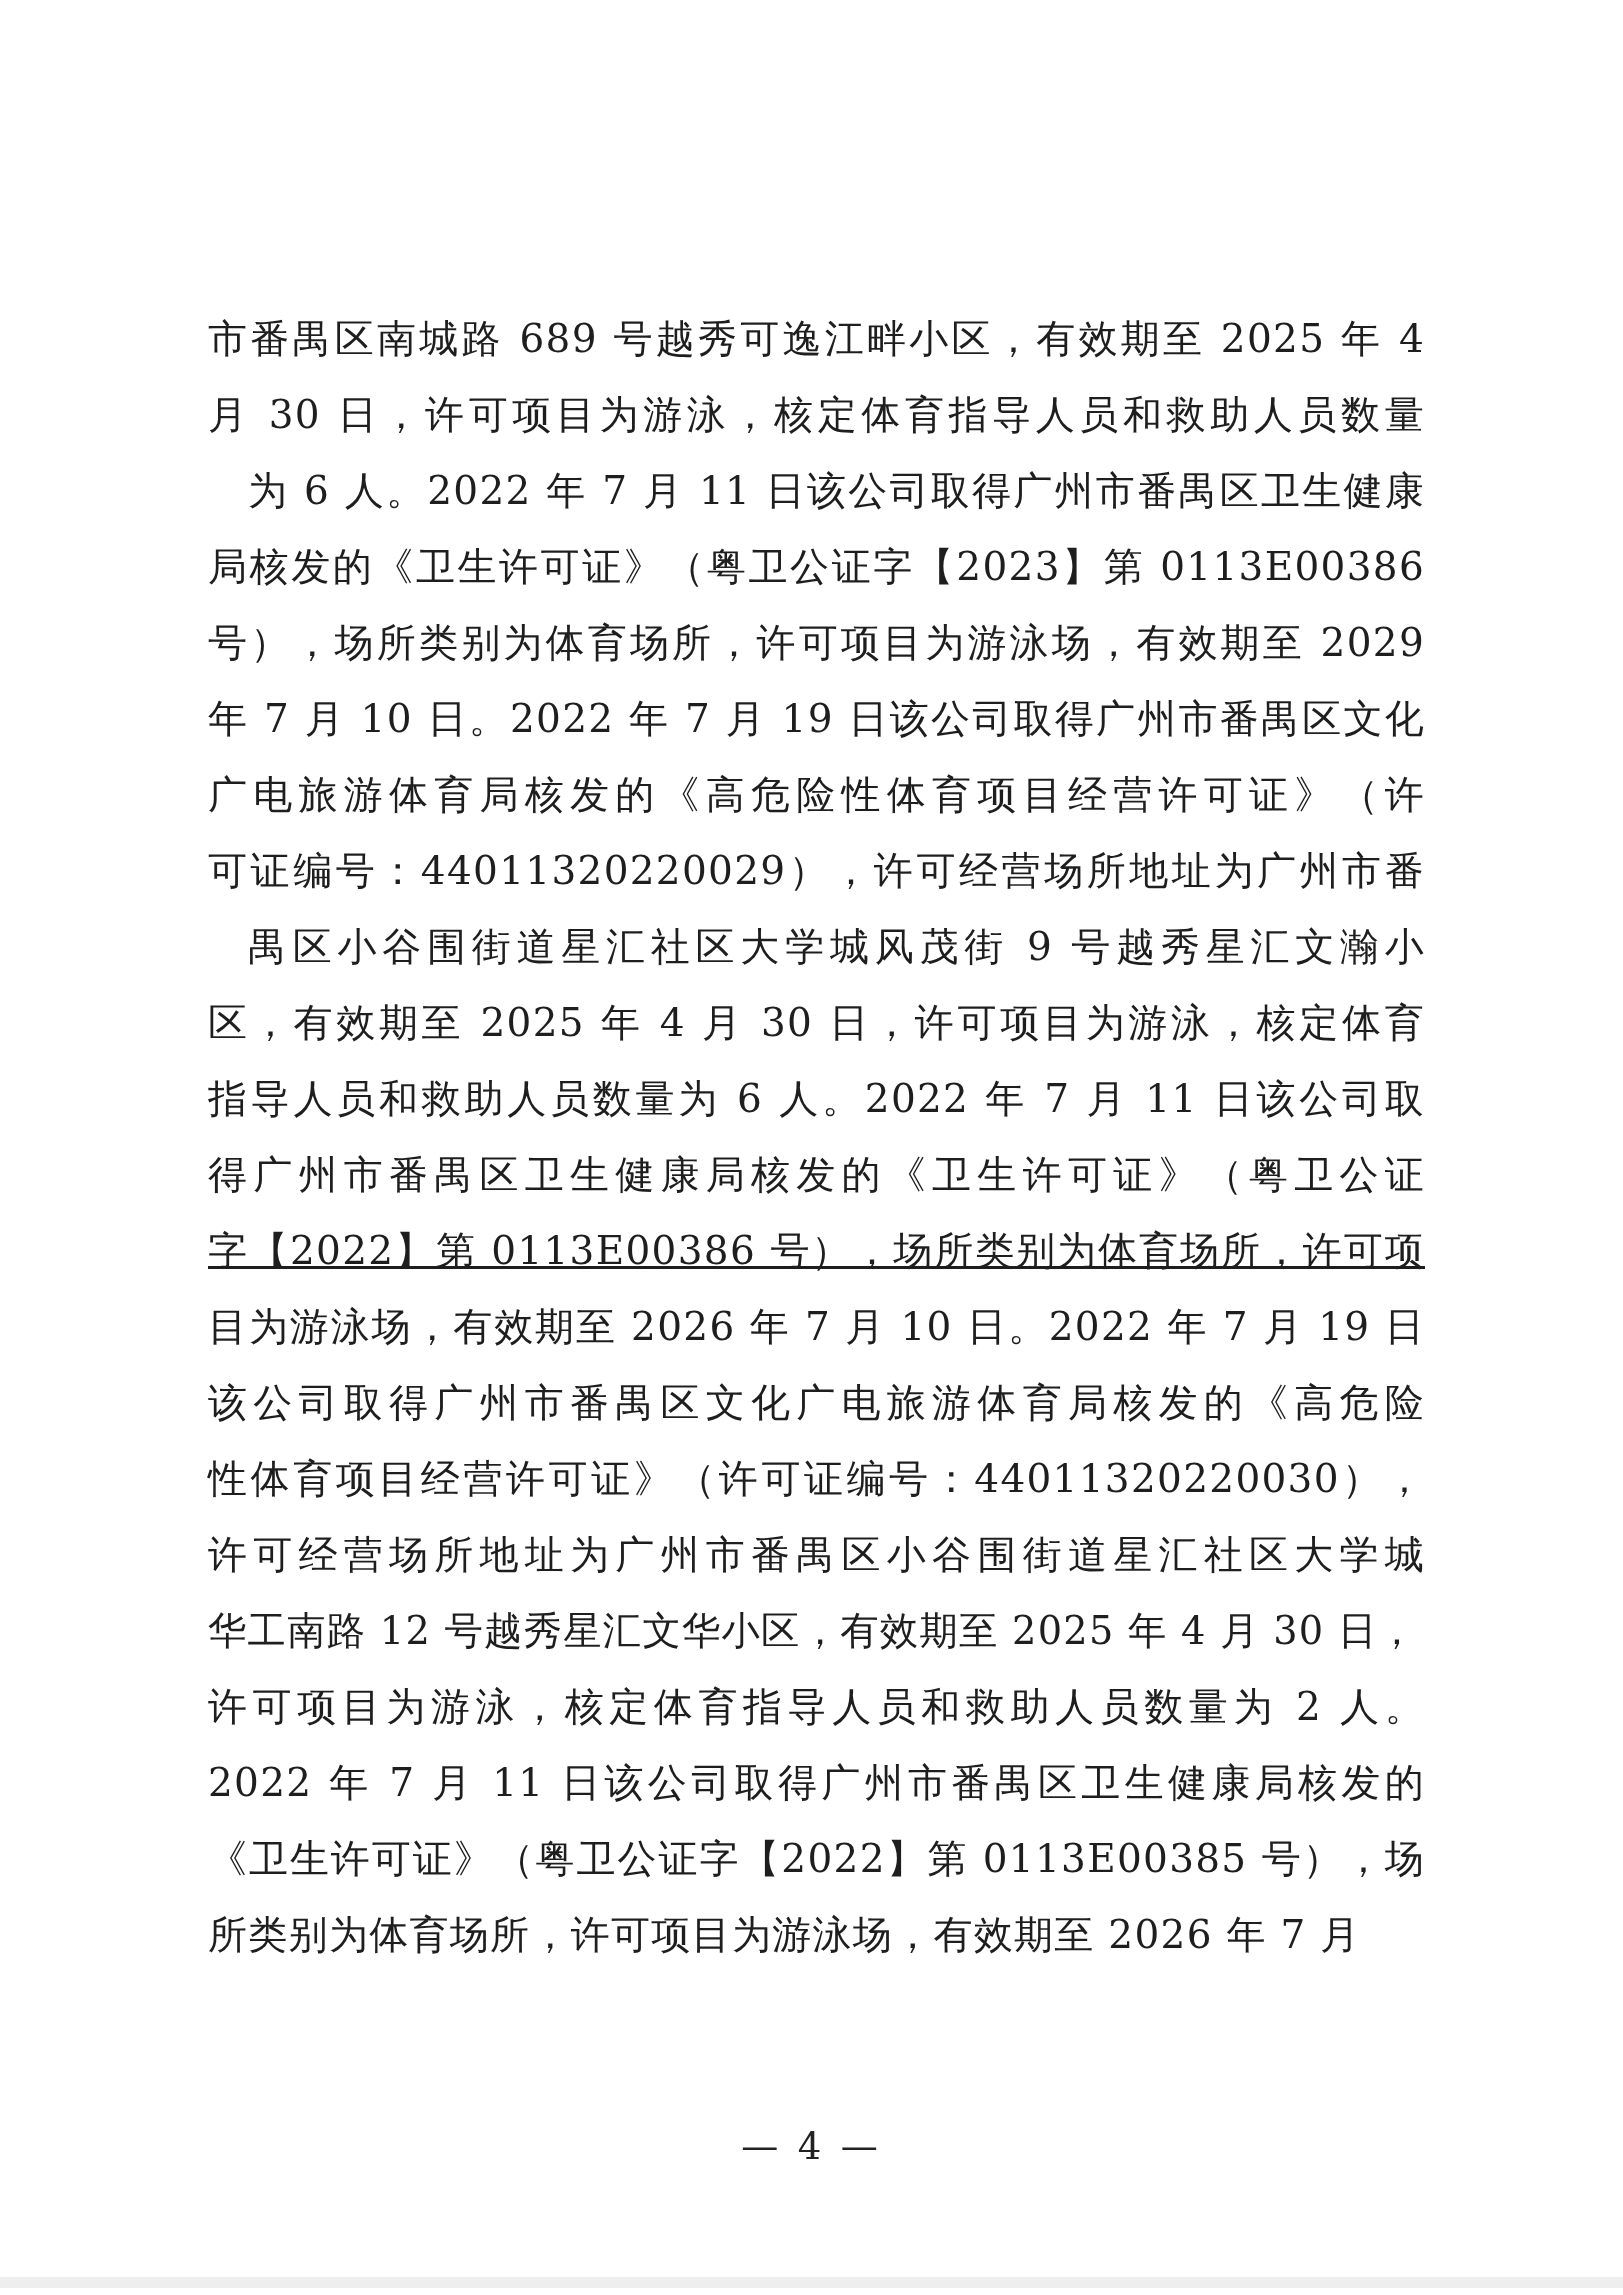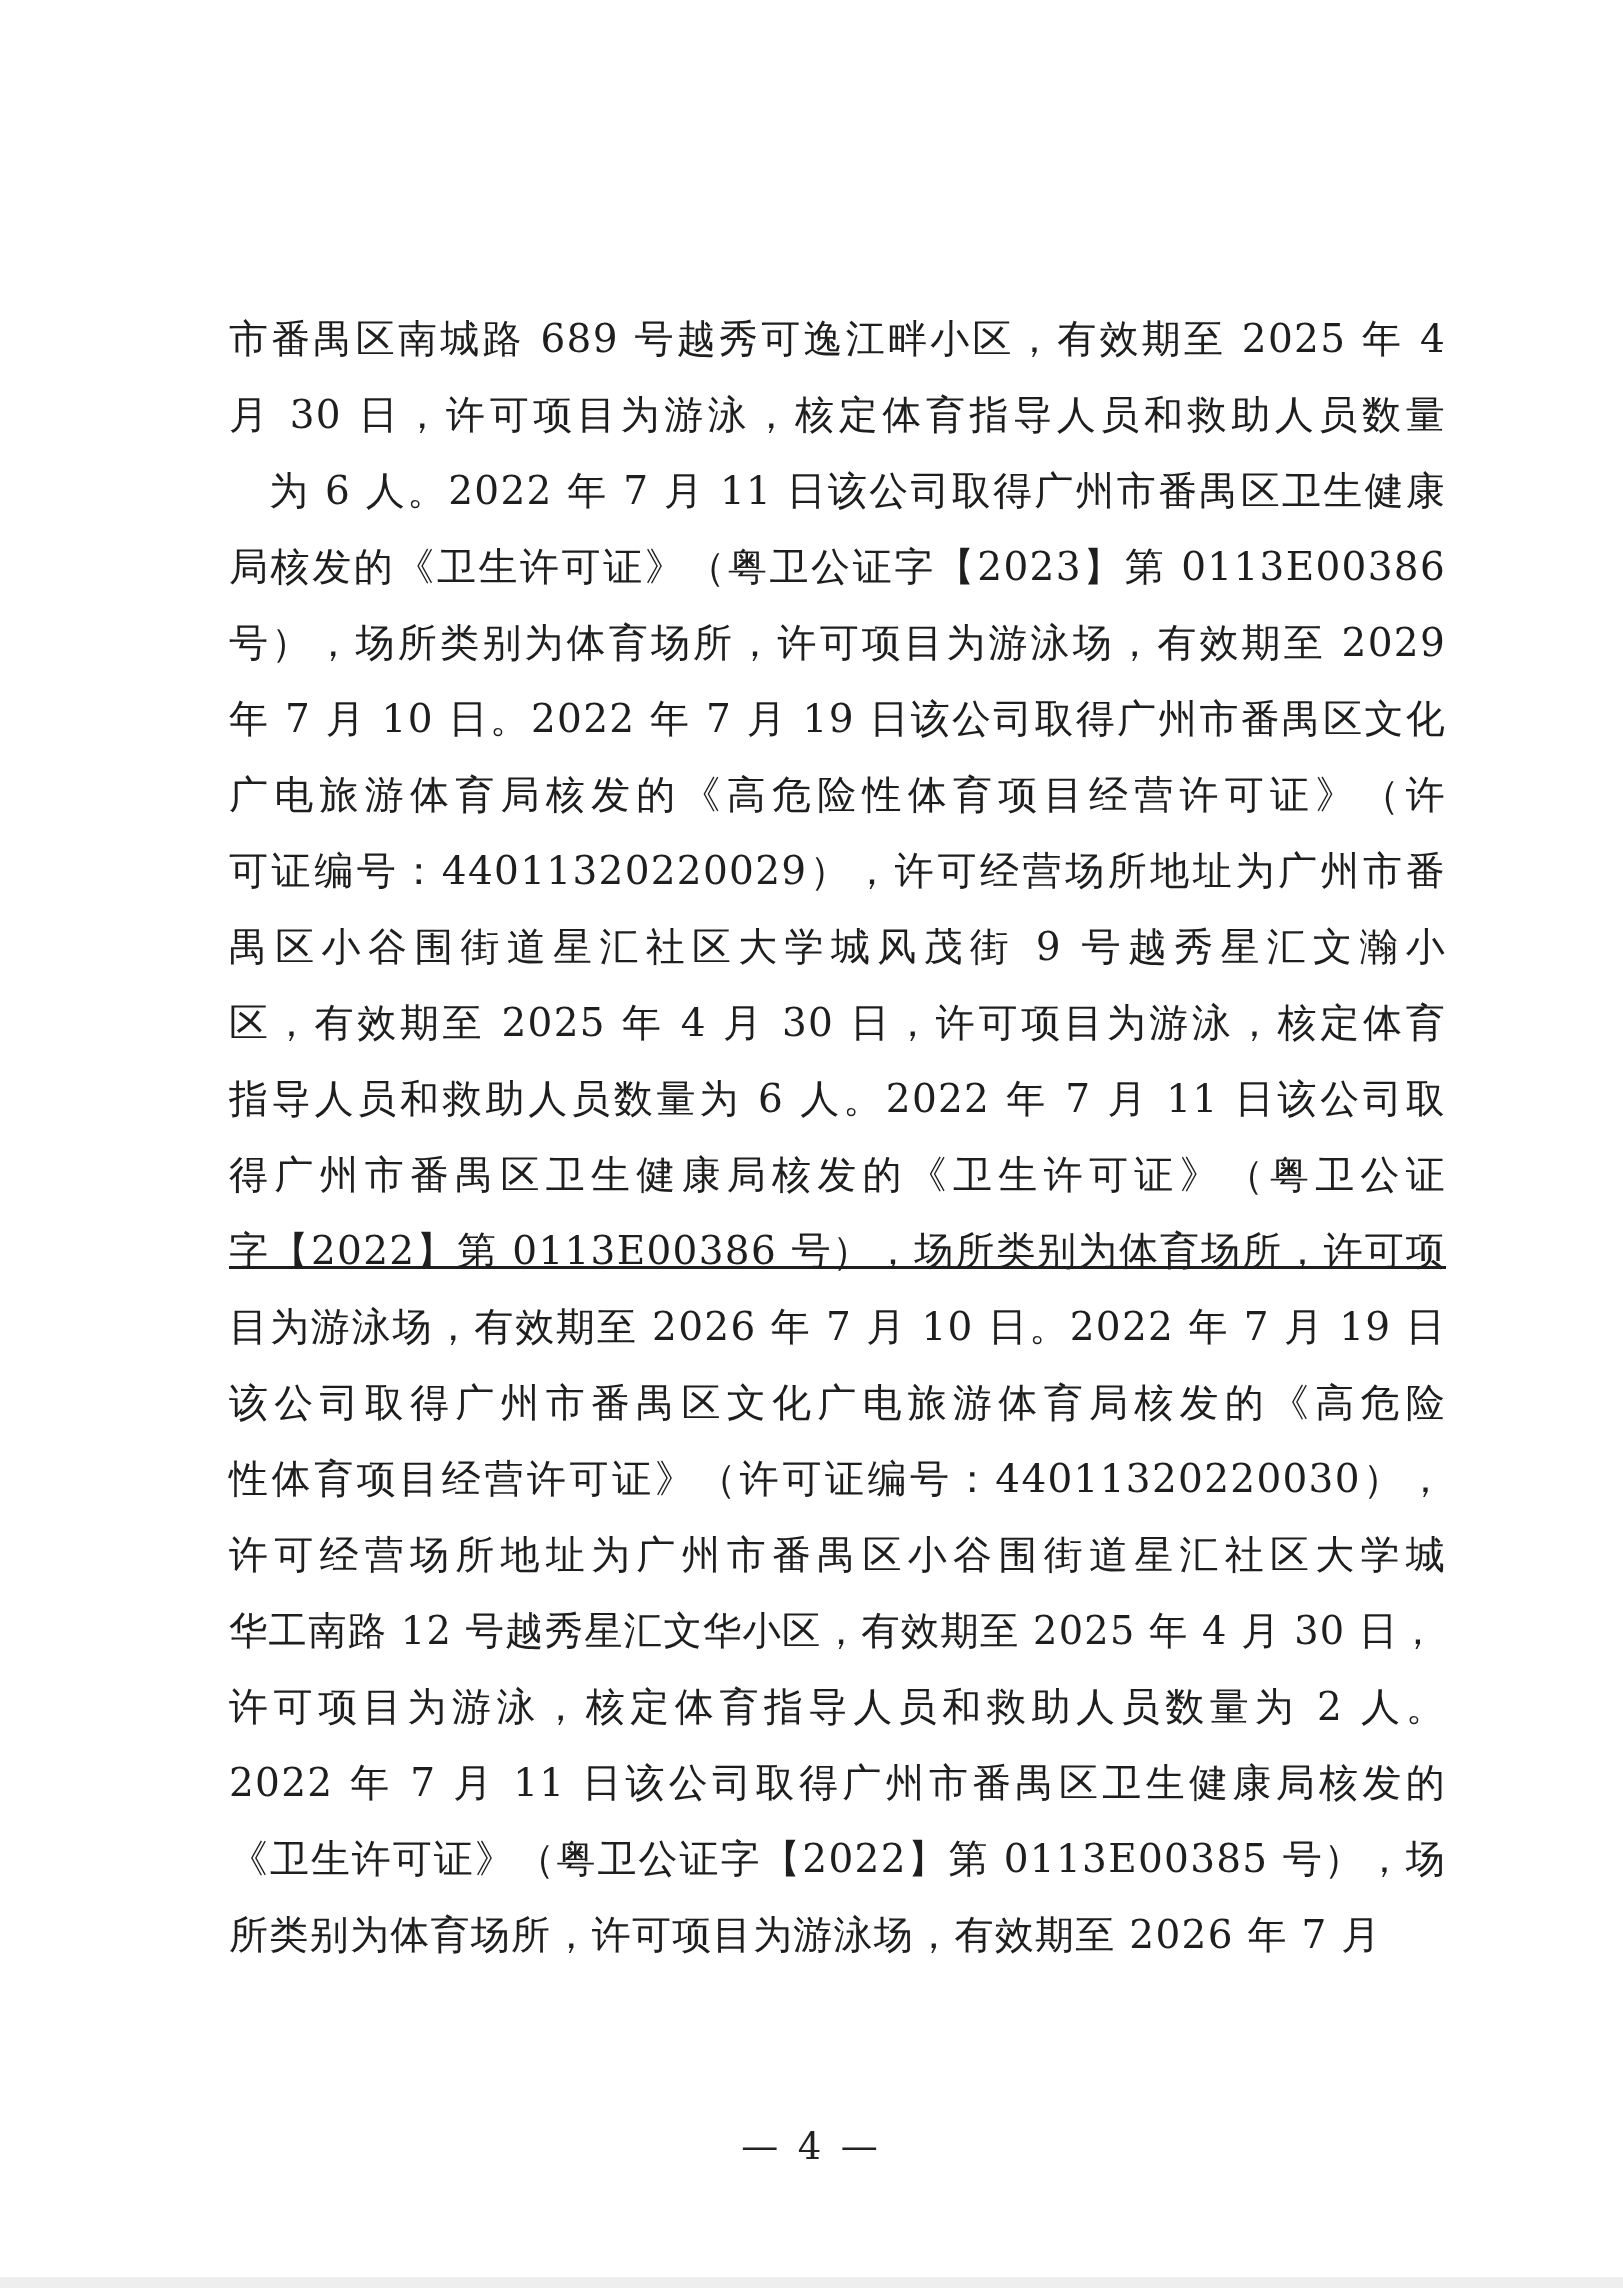--- a/index.html
+++ b/index.html
@@ -18,21 +18,21 @@
   .page {
     position: absolute;
     left: 0;
     top: 0;
     width: 1623px;
     height: 2295px;
     background: #ffffff;
   }
   .body-text {
     position: absolute;
-    left: 229px;
+    left: 208px;
     top: 301px;
     width: 1217px;
   }
   .line {
     display: block;
     height: 96px;
     line-height: 96px;
     font-size: 39px;
     white-space: nowrap;
     text-align: justify;
@@ -69,21 +69,21 @@
 <div class="page">
   <div class="body-text">
     <span class="line" style="height: 76px; line-height: 76px; display: block; width: auto;">市番禺区南城路 689 号越秀可逸江畔小区，有效期至 2025 年 4</span>
     <span class="line" style="height: 76px; line-height: 76px; display: block; width: auto;">月 30 日，许可项目为游泳，核定体育指导人员和救助人员数量</span>
     <span class="line" style="height: 76px; line-height: 76px; display: block; width: auto; margin-left: 40px;">为 6 人。2022 年 7 月 11 日该公司取得广州市番禺区卫生健康</span>
     <span class="line" style="height: 76px; line-height: 76px; display: block; width: auto;">局核发的《卫生许可证》（粤卫公证字【2023】第 0113E00386</span>
     <span class="line" style="height: 76px; line-height: 76px; display: block; width: auto;">号），场所类别为体育场所，许可项目为游泳场，有效期至 2029</span>
     <span class="line" style="height: 76px; line-height: 76px; display: block; width: auto;">年 7 月 10 日。2022 年 7 月 19 日该公司取得广州市番禺区文化</span>
     <span class="line" style="height: 76px; line-height: 76px; display: block; width: auto;">广电旅游体育局核发的《高危险性体育项目经营许可证》（许</span>
     <span class="line" style="height: 76px; line-height: 76px; display: block; width: auto;">可证编号：44011320220029），许可经营场所地址为广州市番</span>
-    <span class="line" style="height: 76px; line-height: 76px; display: block; width: auto;">禺区小谷围街道星汇社区大学城风茂街 9 号越秀星汇文瀚小</span>
+    <span class="line" style="height: 76px; line-height: 76px; display: block; width: auto; margin-left: 40px;">禺区小谷围街道星汇社区大学城风茂街 9 号越秀星汇文瀚小</span>
     <span class="line" style="height: 76px; line-height: 76px; display: block; width: auto;">区，有效期至 2025 年 4 月 30 日，许可项目为游泳，核定体育</span>
     <span class="line" style="height: 76px; line-height: 76px; display: block; width: auto;">指导人员和救助人员数量为 6 人。2022 年 7 月 11 日该公司取</span>
     <span class="line" style="height: 76px; line-height: 76px; display: block; width: auto;">得广州市番禺区卫生健康局核发的《卫生许可证》（粤卫公证</span>
     <span class="line" style="height: 76px; line-height: 76px; display: block; width: auto; text-decoration: underline;">字【2022】第 0113E00386 号），场所类别为体育场所，许可项</span>
     <span class="line" style="height: 76px; line-height: 76px; display: block; width: auto;">目为游泳场，有效期至 2026 年 7 月 10 日。2022 年 7 月 19 日</span>
     <span class="line" style="height: 76px; line-height: 76px; display: block; width: auto;">该公司取得广州市番禺区文化广电旅游体育局核发的《高危险</span>
     <span class="line" style="height: 76px; line-height: 76px; display: block; width: auto;">性体育项目经营许可证》（许可证编号：44011320220030），</span>
     <span class="line" style="height: 76px; line-height: 76px; display: block; width: auto;">许可经营场所地址为广州市番禺区小谷围街道星汇社区大学城</span>
     <span class="line" style="height: 76px; line-height: 76px; display: block; width: 1240px; transform: scaleX(0.982049); text-align-last: left;">华工南路 12 号越秀星汇文华小区，有效期至 2025 年 4 月 30 日，</span>
     <span class="line" style="height: 76px; line-height: 76px; display: block; width: auto;">许可项目为游泳，核定体育指导人员和救助人员数量为 2 人。</span>

